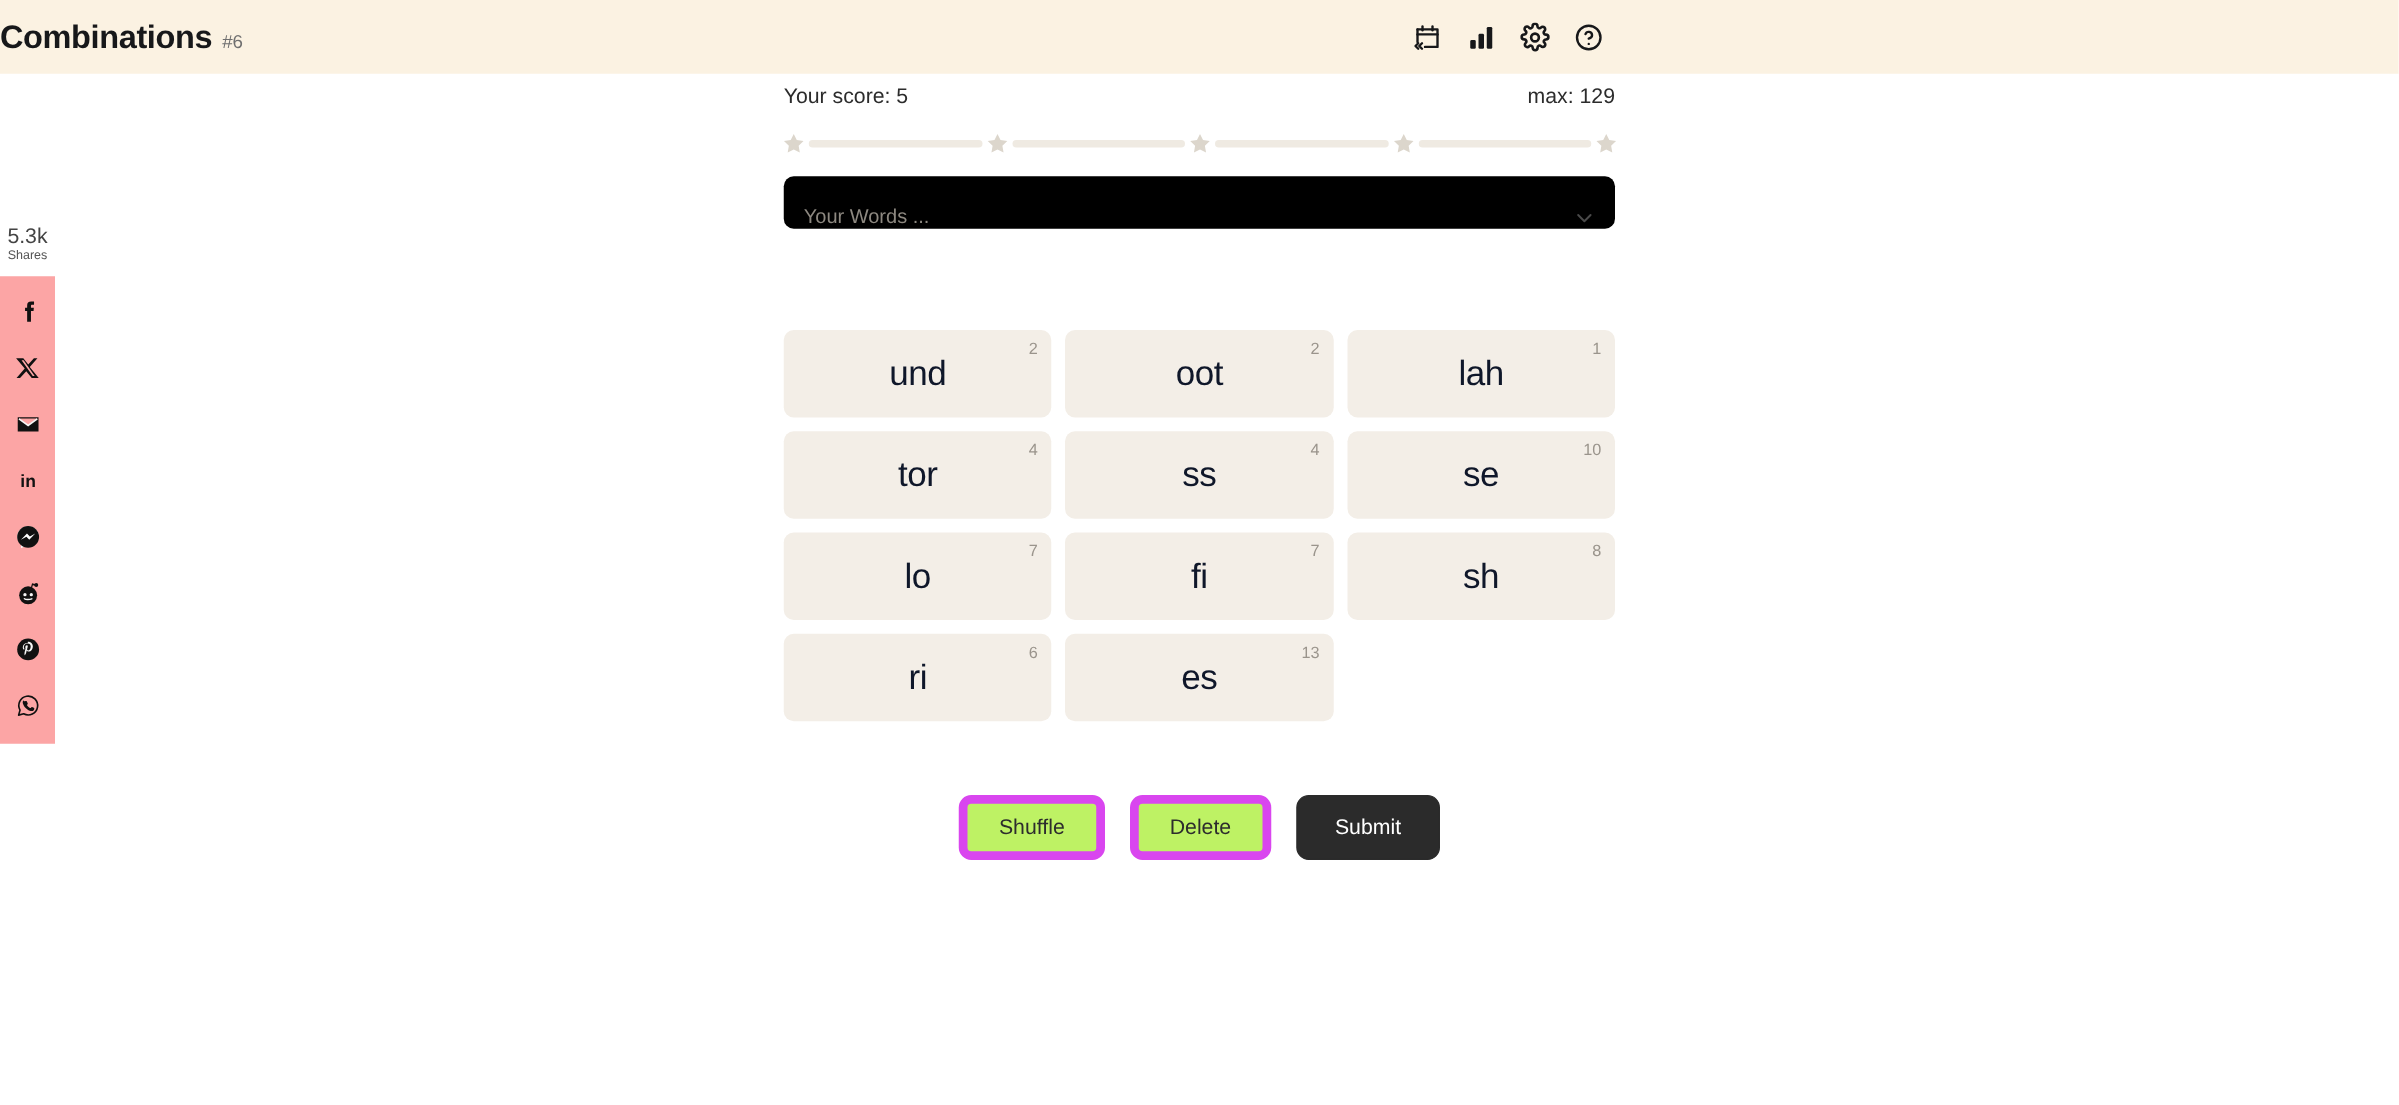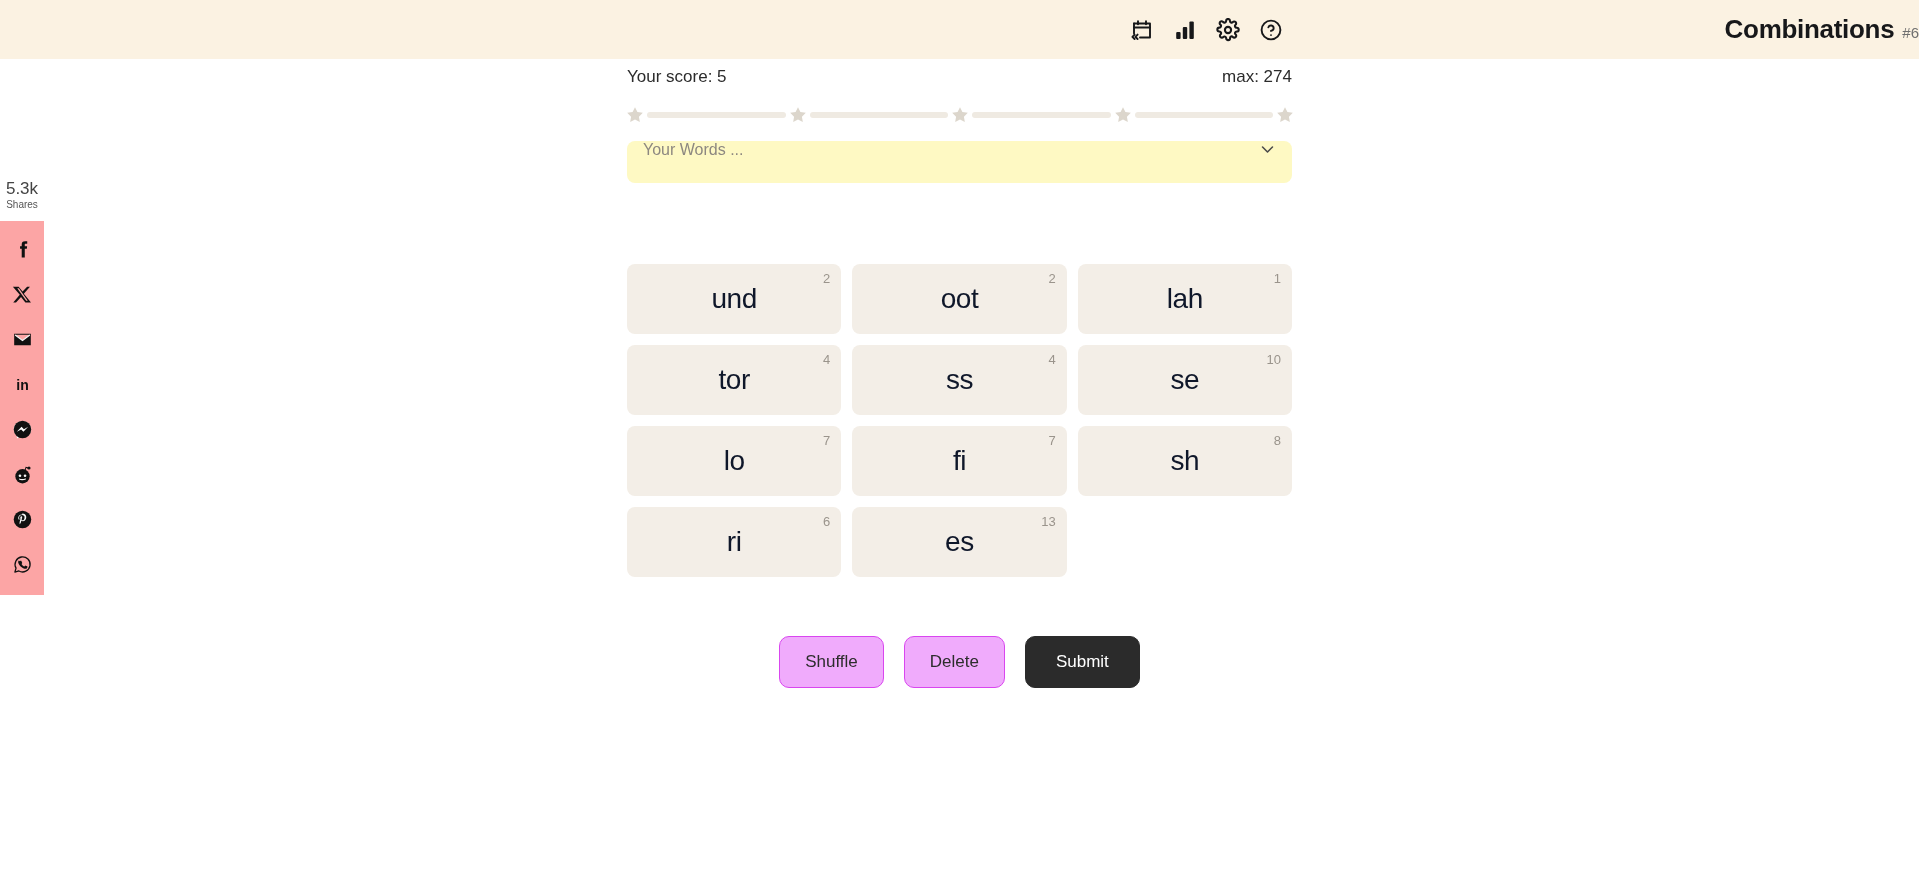--- a/index.html
+++ b/index.html
@@ -13,21 +13,21 @@
 
   
   .header {
     position: absolute; left: 0; top: 0;
     width: 1919px; height: 59px;
     background: #FBF2E2;
     display: flex; align-items: center; justify-content: center;
   }
   .header-inner {
     position: relative; width: 100%; height: 100%;
-    display: flex; align-items: center; justify-content: flex-end;
+    display: flex; align-items: center; justify-content: flex-start;
   }
   .title-wrap { display: flex; align-items: baseline; gap: 8px; }
   .title {
     font-size: 26px; font-weight: bold; color: #17181A;
     letter-spacing: -0.3px;
   }
   .title-num { font-size: 15px; color: #6F6F6F; font-weight: normal; }
   .header-icons {
     position: absolute; right: 0; top: 0; height: 100%;
     left: 1130px;
@@ -53,22 +53,22 @@
   .star { width: 20px; height: 20px; flex: 0 0 auto; color: #DCD6CC; }
   .track {
     flex: 1 1 auto; height: 6px; border-radius: 3px;
     background: #EFEAE2; margin: 0 2px;
   }
 
   
   .words-select {
     position: absolute; left: 627px; top: 141px;
     width: 665px; height: 42px;
-    background: #fef9c3; border-radius: 8px;
-    display: flex; align-items: flex-start; padding: 0 16px;
+    background: #000000; border-radius: 8px;
+    display: flex; align-items: flex-end; padding: 0 16px;
     cursor: pointer;
   }
   .words-placeholder { font-size: 16px; color: #8D8880; flex: 1 1 auto; }
   .chev { width: 17px; height: 17px; color: #4A4A4A; }
 
   
   .grid {
     position: absolute; left: 627px; top: 264px;
     width: 665px;
     display: grid;
@@ -96,21 +96,21 @@
     width: 665px;
     display: flex; justify-content: center; align-items: center; gap: 20px;
   }
   .btn {
     font-family: "Liberation Sans", sans-serif;
     font-size: 17px; border-radius: 10px; cursor: pointer;
     display: flex; align-items: center; justify-content: center;
     height: 52px;
   }
   .btn-outline {
-    background: #f0abfc; border: 1px solid #d946ef; color: #2D2D2D;
+    background: #bef264; border: 7px solid #d946ef; color: #2D2D2D;
     padding: 0 25px;
   }
   .btn-primary {
     background: #2B2B2B; border: 1px solid #2B2B2B; color: #ffffff;
     padding: 0 30px;
   }
 
   
   .share-rail {
     position: absolute; left: 0; top: 180px;
@@ -182,21 +182,21 @@
             <circle cx="12" cy="17.1" r="0.95" fill="currentColor" stroke="none"></circle>
           </svg>
         </span>
 
       </div>
     </div>
   </div>
 
   <div class="score-row">
     <span class="score-text">Your score: 5</span>
-    <span class="max-text">max: 274</span>
+    <span class="max-text">max: 129</span>
   </div>
 
   <div class="progress" id="progress">
       <span class="star"><svg viewBox="0 0 24 24" fill="currentColor">
           <path d="M12 2.6l2.9 5.88 6.5.95-4.7 4.58 1.1 6.46L12 17.42 6.2 20.47l1.1-6.46-4.7-4.58 6.5-.95z"></path>
         </svg></span>
       <div class="track"></div>
       <span class="star"><svg viewBox="0 0 24 24" fill="currentColor">
           <path d="M12 2.6l2.9 5.88 6.5.95-4.7 4.58 1.1 6.46L12 17.42 6.2 20.47l1.1-6.46-4.7-4.58 6.5-.95z"></path>
         </svg></span>

